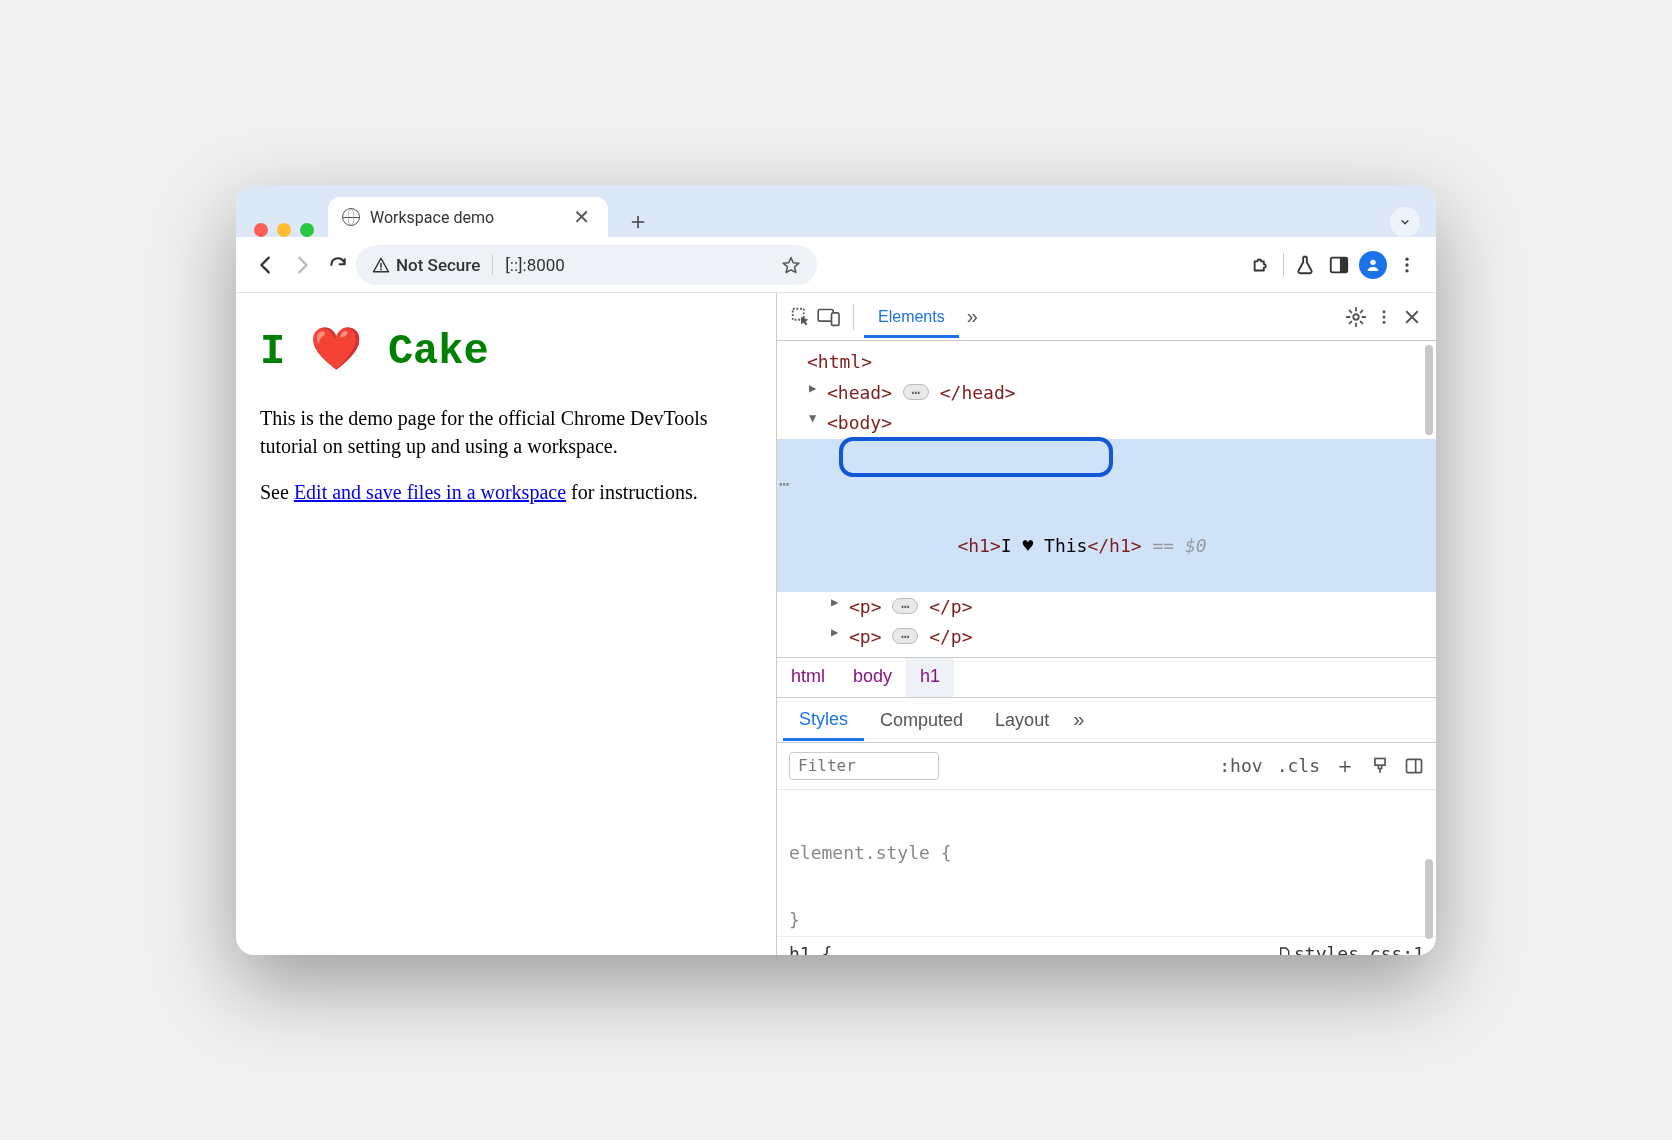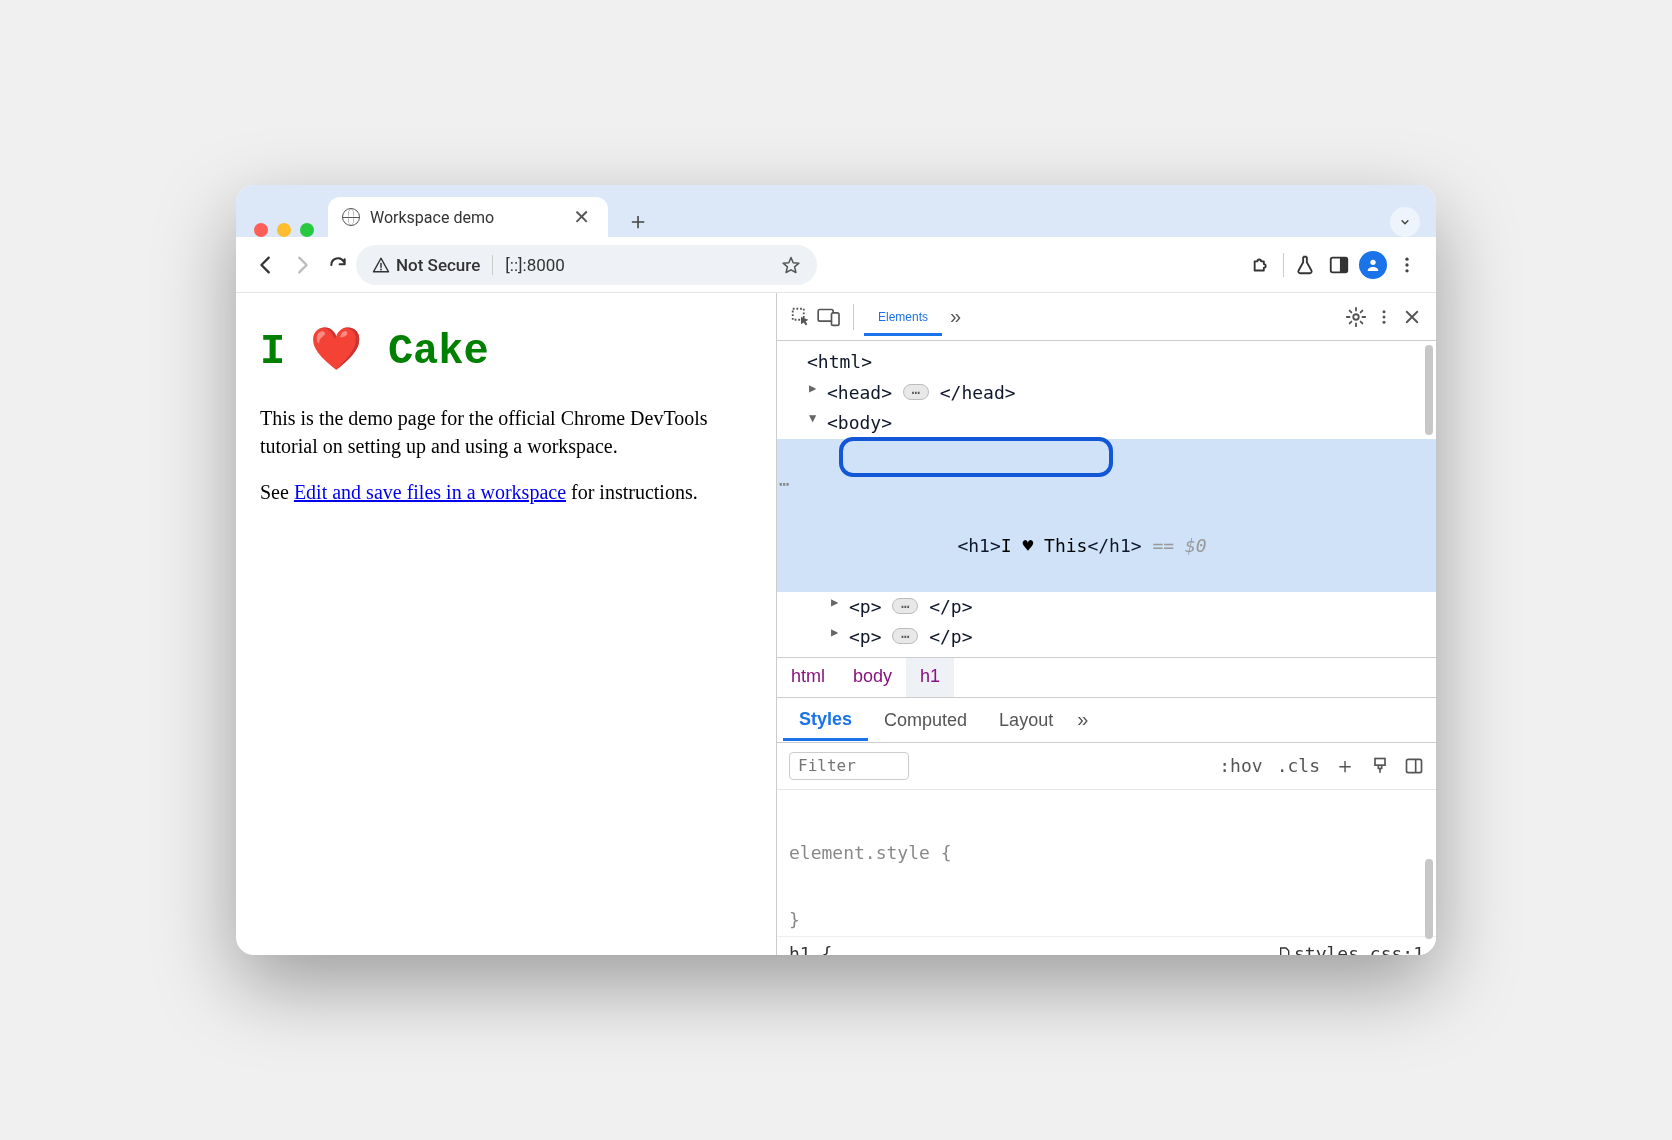--- a/index.html
+++ b/index.html
@@ -83,33 +83,33 @@
     flex:1; border-left:1px solid #ccc; display:flex; flex-direction:column;
     font-family: -apple-system, sans-serif; position:relative; background:#fff;
   }
   .dt-toolbar {
     height:48px; border-bottom:1px solid #ccc; display:flex; align-items:center; padding:0 10px;
   }
   .dt-toolbar .sep { width:1px; height:26px; background:#ccc; margin:0 10px;}
   .dt-iconbtn {
     width:28px;height:28px;display:flex;align-items:center;justify-content:center;cursor:pointer;color:#555;
   }
-  .dt-tab { font-size:12px; padding:12px 14px; color:#555; cursor:pointer;}
+  .dt-tab { font-size:16px; padding:12px 14px; color:#555; cursor:pointer;}
   .dt-tab.active { color:#1a73e8; border-bottom:3px solid #1a73e8; padding-bottom:9px;}
   .dt-more { font-size:20px; color:#555; padding:0 8px; cursor:pointer;}
 
   .dom-tree {
     flex:0 0 auto; font-family: Menlo, Consolas, monospace; font-size:18px;
     padding:6px 0 4px 0; line-height:1.7; overflow:auto; position:relative;
   }
   .dom-row { white-space:pre; padding:0 10px 0 30px; position:relative;}
   .dom-row.selected {
     background:#cfe2f8;
   }
-  .tag { color:#0f172a;}
+  .tag { color:#7f1d1d;}
   .txt { color:#000;}
   .arrow { position:absolute; left:12px; color:#666; font-size:12px;}
   .dots {
     display:inline-flex; align-items:center; justify-content:center;
     width:26px; height:16px; background:#e8e8e8; border:1px solid #bbb;
     border-radius:8px; position:relative; top:-2px;
   }
   .dots::before{content:"⋯"; font-size:14px; color:#555; line-height:0; }
   .selected-ring {
     position:absolute; border:4px solid #1257d6; border-radius:14px;
@@ -123,28 +123,28 @@
     font-size:18px; color:#881280;
   }
   .crumb { padding:8px 14px; cursor:pointer;}
   .crumb.active { background:#eef1f5;}
 
   .styles-tabs {
     height:46px; border-top:1px solid #ccc; border-bottom:1px solid #ccc;
     display:flex; align-items:center; padding:0 6px;
   }
   .st-tab { font-size:18px; padding:11px 16px 10px; color:#555; cursor:pointer;}
-  .st-tab.active { color:#1a73e8; border-bottom:3px solid #1a73e8; padding-bottom:8px;font-weight:bold;}
+  .st-tab.active { color:#1a73e8; border-bottom:3px solid #1a73e8; padding-bottom:8px;}
 
   .styles-toolbar {
     display:flex; align-items:center; padding:8px 12px; gap:14px; font-family:Menlo,monospace;
     border-bottom:1px solid #e5e5e5; font-size:18px;
   }
   .filter-input {
-    width:120px; height:28px; border:1px solid #ccc; border-radius:4px; padding:2px 8px;
+    width:150px; height:28px; border:1px solid #ccc; border-radius:4px; padding:2px 8px;
     font-family:inherit; font-size:16px; color:#b91c1c;
   }
   .styles-toolbar .tok { color:#555; cursor:pointer;}
 
   .rules {
     font-family: Menlo, Consolas, monospace; font-size:18px; padding:0; flex:1; overflow:auto;
   }
   .rule-block { padding:6px 12px; border-bottom:1px solid #eee;}
   .rule-head { display:flex; }
   .rule-head .src { margin-left:auto; text-decoration:underline; color:#333;}

